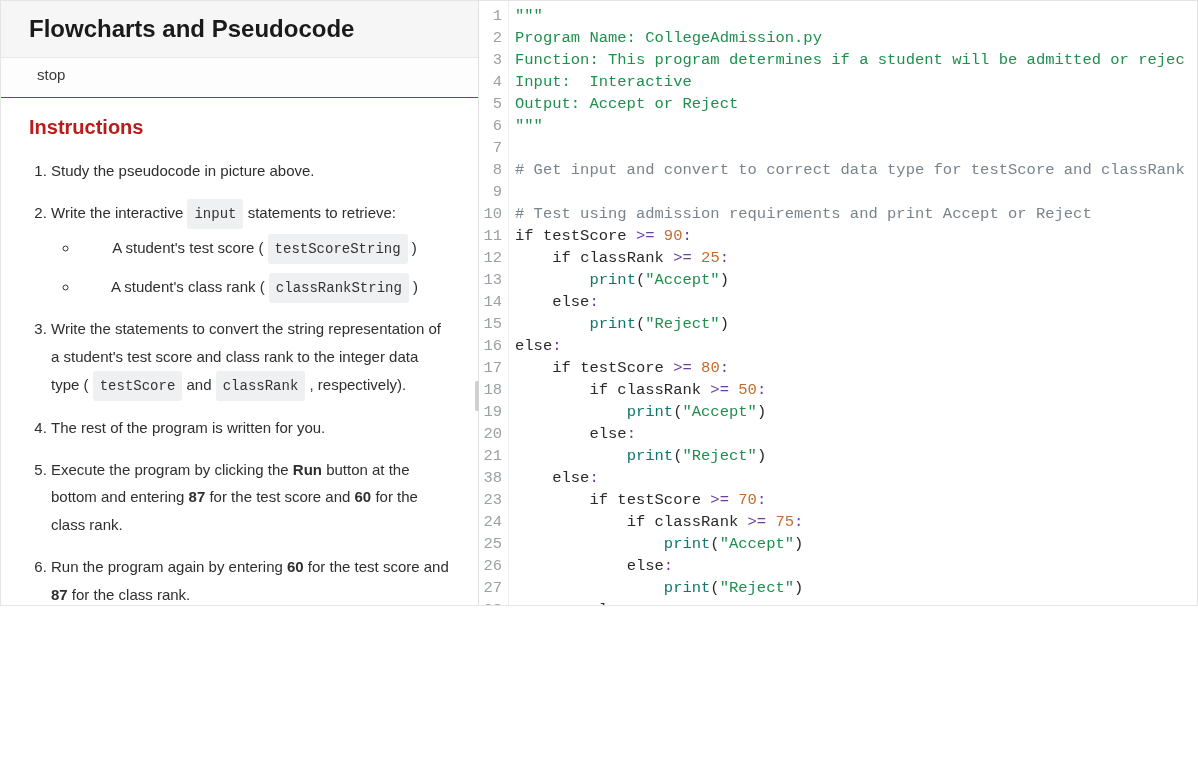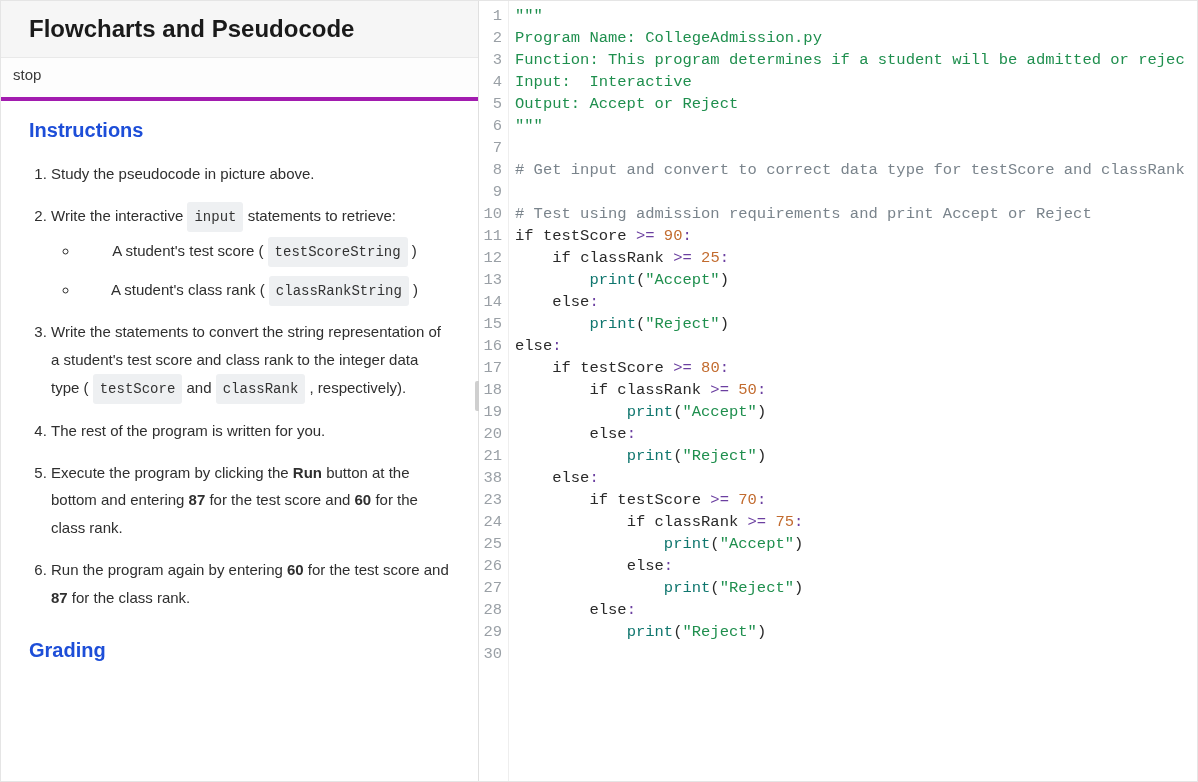--- a/index.html
+++ b/index.html
@@ -6,21 +6,21 @@
   html, body { height: 100%; }
   body {
     font-family: -apple-system, BlinkMacSystemFont, "Segoe UI", Helvetica, Arial, sans-serif;
     color: #2a2a2a;
     background: #fff;
     overflow: hidden;
   }
   .app {
     display: flex;
     width: 1198px;
-    height: 782px;
+    height: 606px;
     overflow: hidden;
     border: 1px solid #e5e5e5;
   }
   
   .left {
     width: 478px;
     flex: 0 0 478px;
     display: flex;
     flex-direction: column;
     border-right: 1px solid #e0e0e0;
@@ -30,36 +30,36 @@
     padding: 14px 28px 14px 28px;
     background: #f6f6f6;
     border-bottom: 1px solid #e9e9e9;
   }
   .left-header h1 {
     font-size: 24px;
     font-weight: 700;
     color: #1a1a1a;
   }
   .stop-bar {
-    padding: 8px 28px 14px 12px;
+    padding: 8px 28px 14px 36px;
     color: #3a3a3a;
     font-size: 15px;
-    border-bottom: 4px solid #a21caf;
+    border-bottom: 1px solid #a21caf;
     background: #fdfdfd;
   }
   .left-body {
     padding: 18px 28px 28px 28px;
     overflow-y: auto;
     flex: 1;
   }
   .left-body h2 {
     font-size: 20px;
     font-weight: 700;
     margin-bottom: 18px;
-    color: #1d4ed8;
+    color: #b91c1c;
   }
   .left-body h2.grading {
     margin-top: 28px;
     margin-bottom: 18px;
   }
   ol.instr {
     list-style: decimal;
     padding-left: 22px;
   }
   ol.instr > li {

